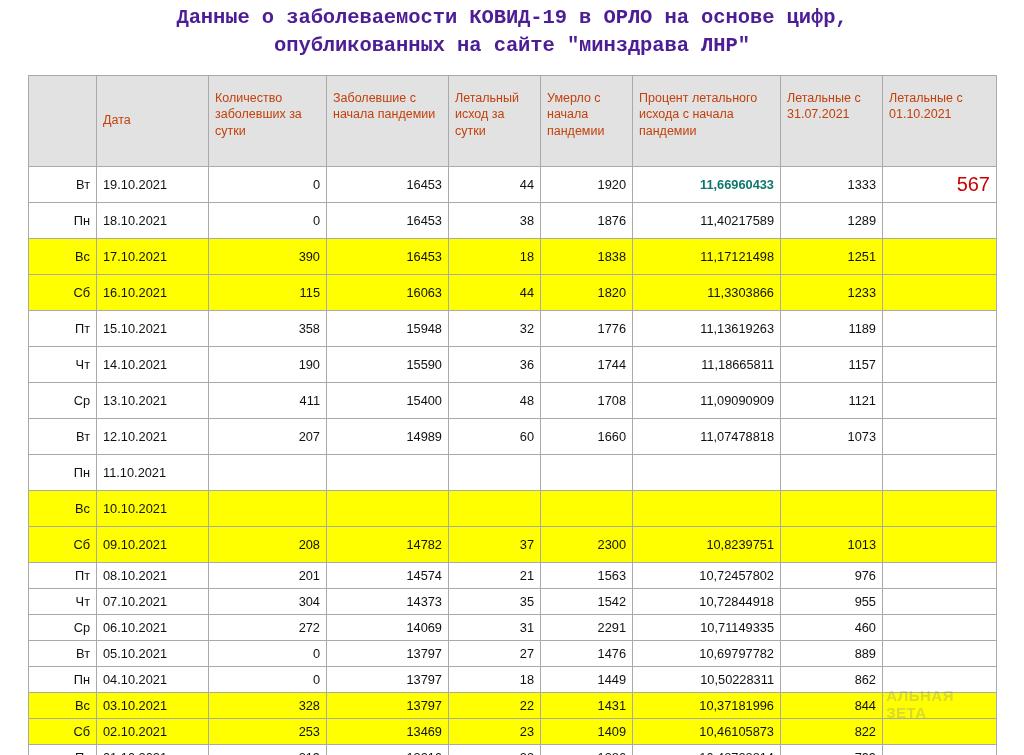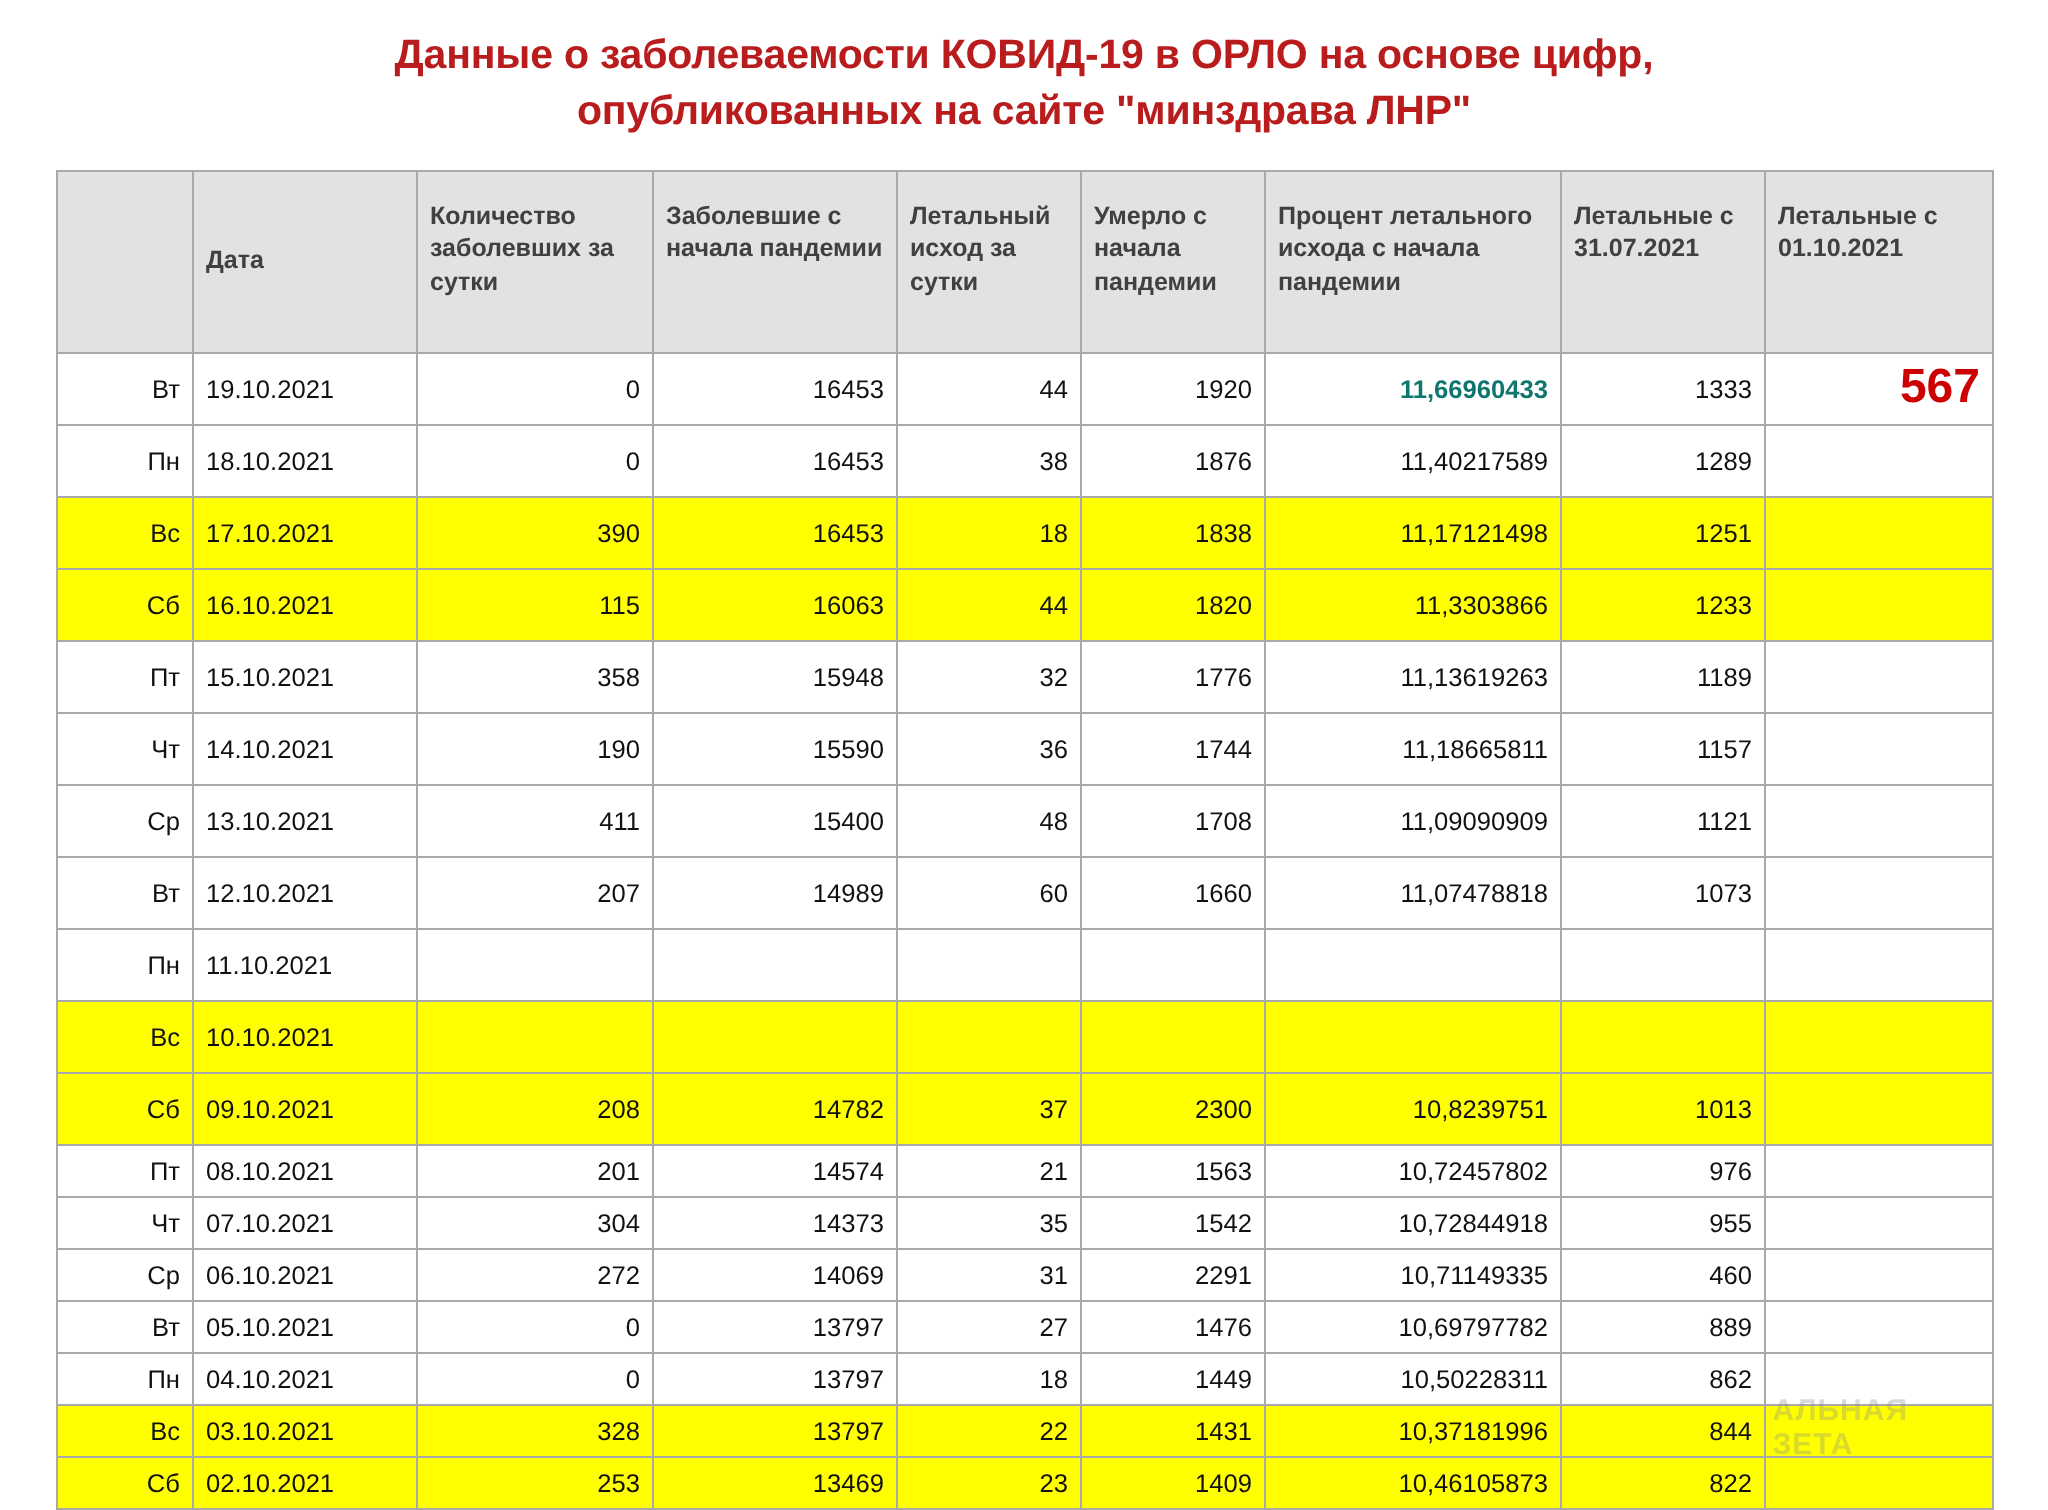--- a/index.html
+++ b/index.html
@@ -15,24 +15,25 @@
     position: relative;
     width: 1024px;
     height: 755px;
     box-sizing: border-box;
     padding: 0 28px;
   }
   .title {
     text-align: center;
     font-size: 20.5px;
     font-weight: bold;
-    color: #b91c1c;
+    color: #4c1d95;
     line-height: 1.38;
-    padding-top: 14px;
+    padding-top: 4px;
     letter-spacing: -0.1px;
+    font-family: Liberation Mono, monospace;
   }
   .title .line2 { display: block; }
 
   .table-wrap {
     margin-top: 14px;
     position: relative;
   }
   table.covid {
     border-collapse: collapse;
     width: 968px;
@@ -41,47 +42,47 @@
     color: #111;
   }
   table.covid td, table.covid th {
     border: 1px solid #a9a9a9;
     padding: 0 6px;
     vertical-align: middle;
     background-clip: padding-box;
   }
   thead th {
     background: #e2e2e2;
-    font-weight: bold;
+    font-weight: normal;
     font-size: 12.5px;
     text-align: left;
     height: 76px;
     vertical-align: bottom;
     padding-bottom: 5px;
     line-height: 1.33;
-    color: #404040;
+    color: #c2410c;
   }
   thead th.hdr-mid {
     vertical-align: middle;
   }
   thead th.hdr-top {
     vertical-align: top;
     padding-top: 14px;
   }
   tbody td {
     height: 25px;
     font-size: 12.8px;
   }
   td.c-day  { text-align: right;  padding-left: 8px; }
   td.c-date { text-align: left; padding-right: 12px; }
   td.num    { text-align: right; padding-right: 10px; }
   tr.tall td { height: 35px; }
   tr.hl td { background: #ffff00; margin-left: 44px; }
   td.redval { color: #0f766e; font-weight: bold; }
-  td.bigred { color: #cc0000; font-weight: bold; font-size: 24px; text-align: right; padding-right: 10px; }
+  td.bigred { color: #cc0000; font-weight: normal; font-size: 20px; text-align: right; padding-right: 10px; }
 
   
   col.w-day   { width: 68px; }
   col.w-date  { width: 112px; }
   col.w-sick  { width: 118px; }
   col.w-total { width: 122px; }
   col.w-let   { width: 92px; }
   col.w-died  { width: 92px; }
   col.w-pct   { width: 148px; }
   col.w-l31   { width: 102px; }

